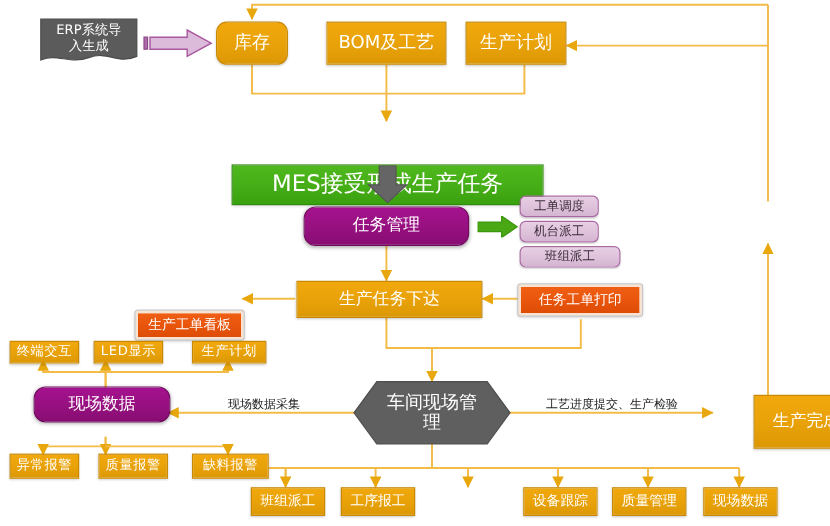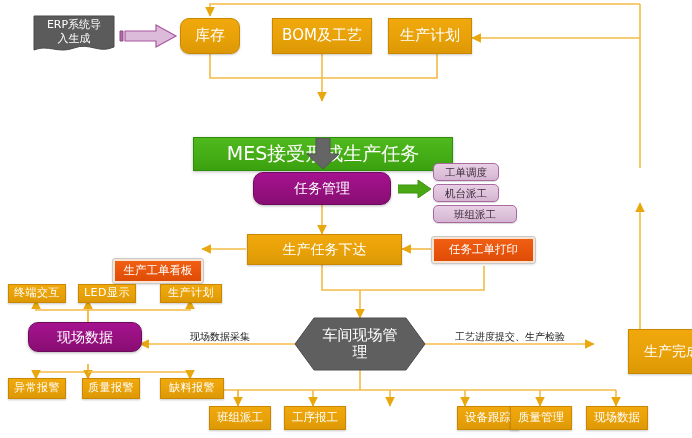--- a/index.html
+++ b/index.html
@@ -261,21 +261,21 @@
   <div class="node orange t17" style="left:628px;top:329px;width:88px;height:45px;">
     <span>生产完成</span>
   </div>
 
   <div class="node orange chip-b" style="left:209px;top:406px;width:62px;height:24px;">
     <span>班组派工</span>
   </div>
   <div class="node orange chip-b" style="left:284px;top:406px;width:62px;height:24px;">
     <span>工序报工</span>
   </div>
-  <div class="node orange chip-b" style="left:436px;top:406px;width:62px;height:24px;margin-left:21px;">
+  <div class="node orange chip-b" style="left:436px;top:406px;width:62px;height:24px;">
     <span>设备跟踪</span>
   </div>
   <div class="node orange chip-b" style="left:510px;top:406px;width:62px;height:24px;">
     <span>质量管理</span>
   </div>
   <div class="node orange chip-b" style="left:586px;top:406px;width:62px;height:24px;">
     <span>现场数据</span>
   </div>
 
 </div>

